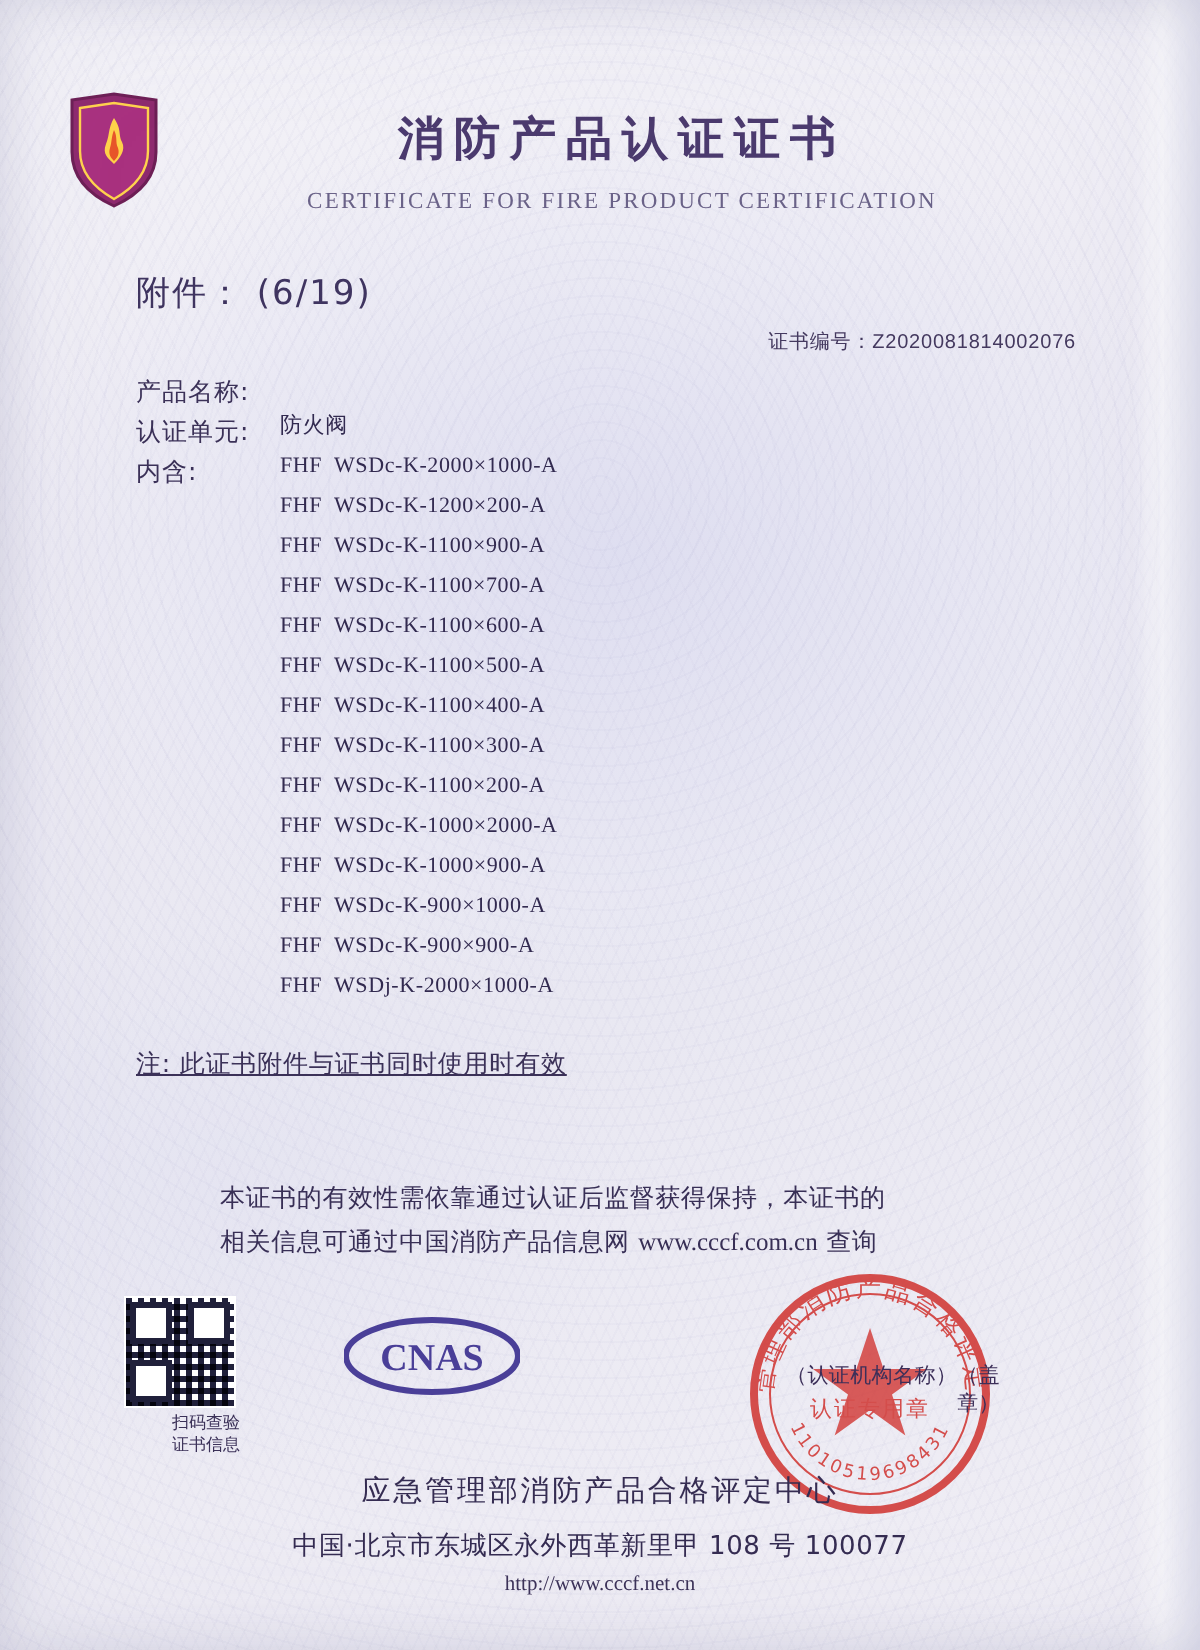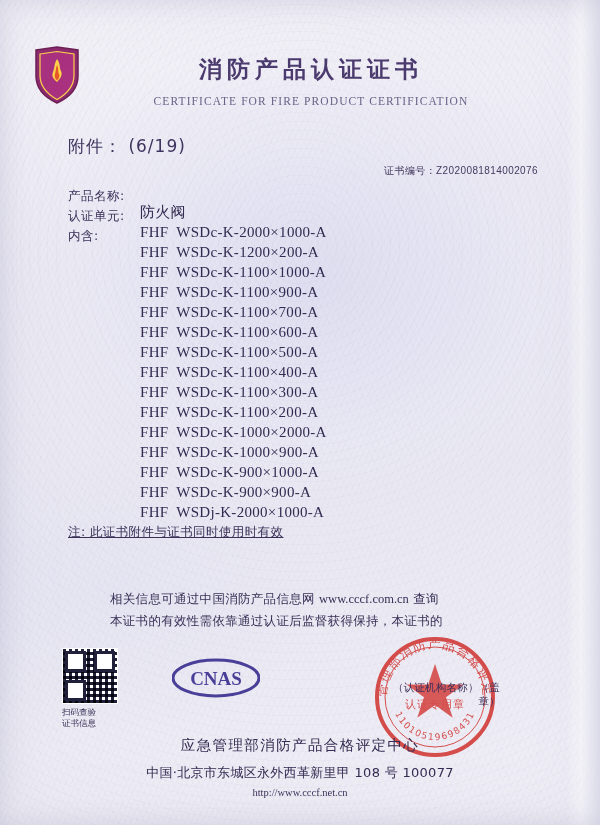--- a/index.html
+++ b/index.html
@@ -113,21 +113,21 @@
   .flabel {
     width: 72px;
     flex: 0 0 72px;
     font-family: "DejaVu Sans", sans-serif;
     font-size: 12.5px;
     letter-spacing: 0.5px;
     color: #3b3158;
   }
   .fvalue {
     font-family: "Liberation Serif", serif;
-    font-size: 15px;
+    font-size: 11px;
     letter-spacing: 0.3px;
     color: #322a50;
     white-space: pre;
     margin-top: 33px;
   }
   .fvalue.cn {
     font-family: "DejaVu Sans", sans-serif;
   }
   .frow.indent .flabel { visibility: hidden; }
 
@@ -158,21 +158,21 @@
     font-family: "Liberation Serif", serif;
     letter-spacing: 0;
   }
 
   
   .qr-wrap {
     position: absolute;
     left: 62px;
     top: 648px;
     width: 58px;
-    text-align: left;
+    text-align: right;
   }
   .qr {
     width: 54px;
     height: 54px;
     background-color: #ffffff;
     background-image:
       repeating-linear-gradient(90deg, #20203a 0 3px, rgba(255,255,255,0) 3px 6px),
       repeating-linear-gradient(0deg, #20203a 0 3px, rgba(255,255,255,0) 3px 6px);
     background-blend-mode: multiply;
     border: 1px solid #ffffff;
@@ -305,24 +305,20 @@
     <div class="frow">
       <div class="flabel">认证单元:</div>
       <div class="fvalue">FHF  WSDc-K-2000×1000-A</div>
     </div>
     <div class="frow">
       <div class="flabel">内含:</div>
       <div class="fvalue">FHF  WSDc-K-1200×200-A</div>
     </div>
     <div class="frow indent">
       <div class="flabel"></div>
-      <div class="fvalue">FHF  WSDc-K-1100×1000-A</div>
-    </div>
-    <div class="frow indent">
-      <div class="flabel"></div>
       <div class="fvalue">FHF  WSDc-K-1100×900-A</div>
     </div>
     <div class="frow indent">
       <div class="flabel"></div>
       <div class="fvalue">FHF  WSDc-K-1100×700-A</div>
     </div>
     <div class="frow indent">
       <div class="flabel"></div>
       <div class="fvalue">FHF  WSDc-K-1100×600-A</div>
     </div>
@@ -360,22 +356,22 @@
     </div>
     <div class="frow indent">
       <div class="flabel"></div>
       <div class="fvalue">FHF  WSDj-K-2000×1000-A</div>
     </div>
   </div>
 
   <div class="note">注: 此证书附件与证书同时使用时有效</div>
 
   <div class="validity">
+    <div>本证书的有效性需依靠通过认证后监督获得保持，本证书的</div>
     <div><span>相关信息可通过中国消防产品信息网 </span><span class="url">www.cccf.com.cn</span><span> 查询</span></div>
-    <div>本证书的有效性需依靠通过认证后监督获得保持，本证书的</div>
   </div>
 
   <div class="qr-wrap">
     <div class="qr">
         <span class="qr-i"></span>
       </div>
     <div class="qr-caption">
       <div>扫码查验</div>
       <div>证书信息</div>
     </div>

